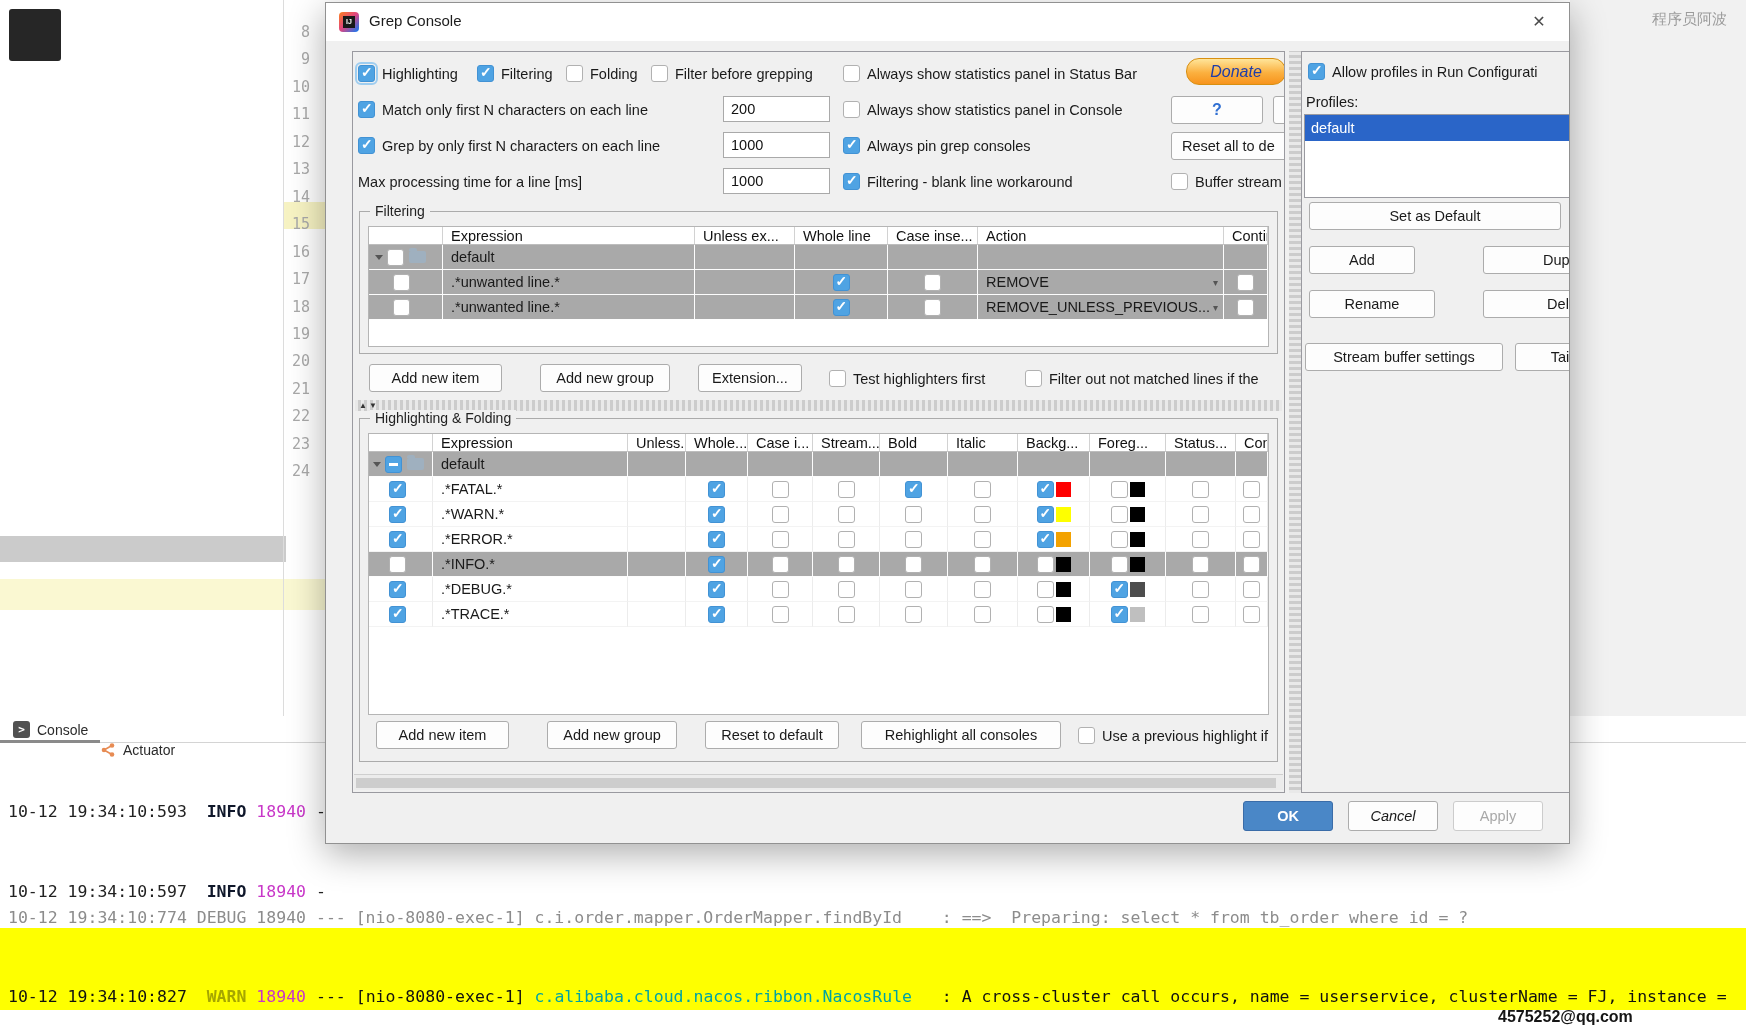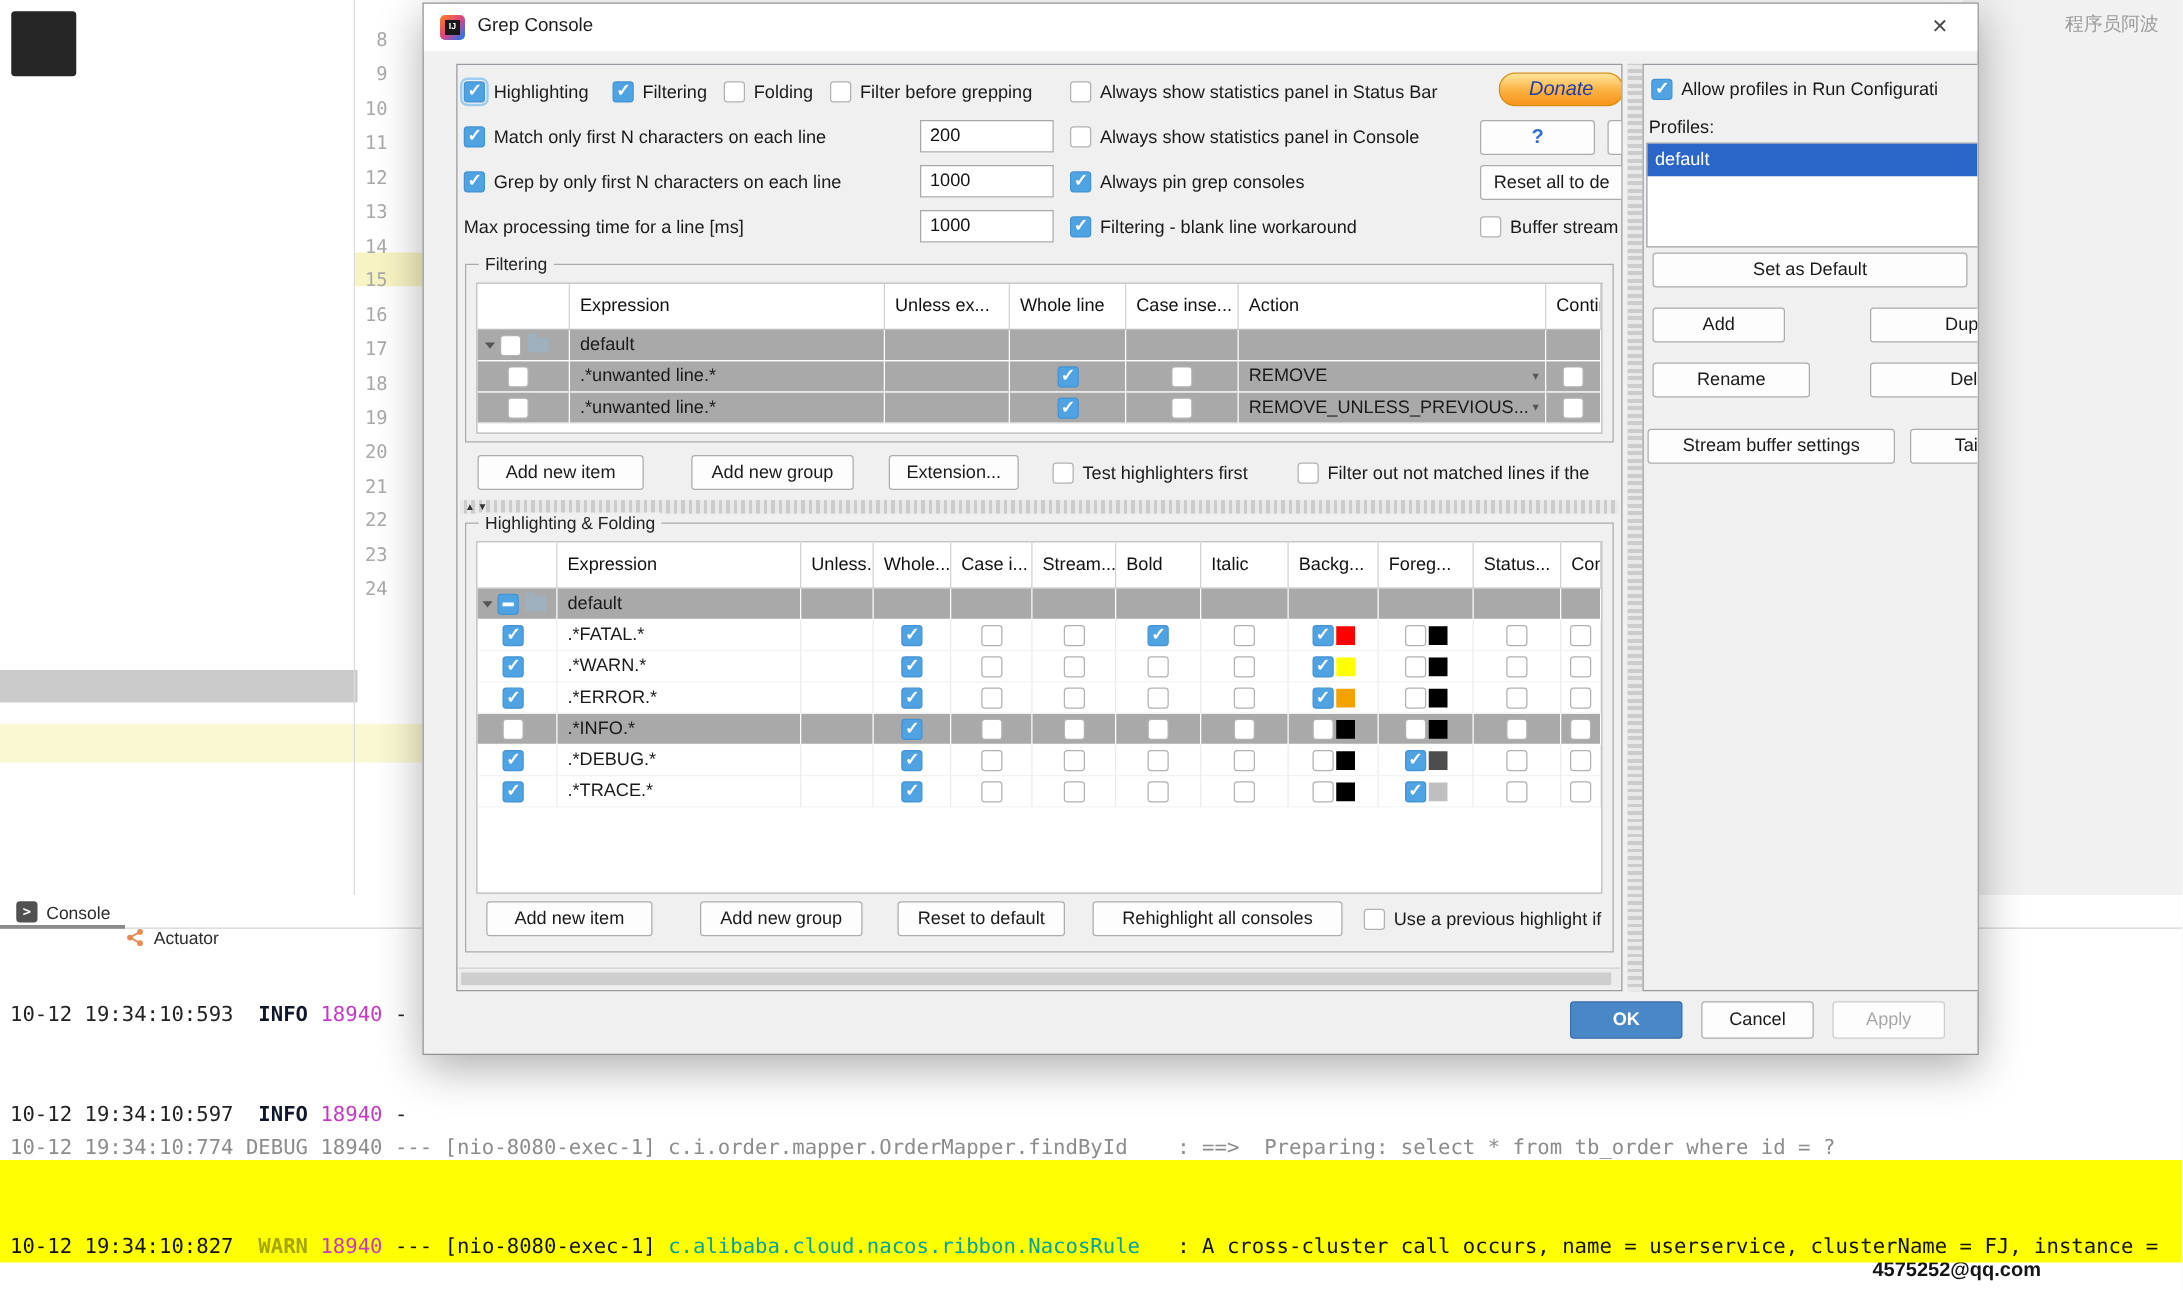--- a/index.html
+++ b/index.html
@@ -35,21 +35,21 @@
   .info-lines { left:8px; top:746px; }
   .debug-lines { left:8px; top:852px; color:#8c8c8c; }
   .warn-band { left:0; top:928px; width:1746px; height:82px; background:#feff00; }
   .warn-lines { left:8px; top:931px; color:#111; }
   .lv-info { color:#0f172a; font-weight:bold; }
   .lv-warn { color:#a6a600; font-weight:bold; }
   .pid { color:#c837c8; }
   .logger-teal { color:#00a3a3; }
 
   
-  .dialog { left:338px; top:2px; width:1245px; height:842px; background:#f0f0f0;
+  .dialog { left:325px; top:2px; width:1245px; height:842px; background:#f0f0f0;
             border:1px solid #919191; box-shadow:0 10px 34px rgba(0,0,0,.32); overflow:hidden; z-index:10; }
   .titlebar { position:absolute; left:0; top:0; width:100%; height:38px; background:#fff; }
   .app-icon { position:absolute; left:13px; top:9px; width:20px; height:20px; border-radius:4px;
               background:linear-gradient(135deg,#fc801d 0%,#e1447f 48%,#087cfa 100%); }
   .app-icon::after { content:"IJ"; position:absolute; left:4px; top:4px; width:12px; height:12px;
               background:#181818; color:#fff; font:bold 7px/12px "Liberation Sans",sans-serif; text-align:center; }
   .title-text { position:absolute; left:43px; top:9px; font-size:15px; color:#1c1c1c; }
   .close-x { position:absolute; left:1200px; top:6px; width:26px; height:26px; font-size:16px;
              color:#4a4a4a; text-align:center; line-height:26px; }
 
@@ -82,21 +82,21 @@
             background:linear-gradient(#ffe59a,#fbb03f 55%,#f7941d); border:1px solid #d88f10;
             color:#1f3da8; font-weight:normal; font-style:italic; font-size:16px;
             display:flex; align-items:center; justify-content:center; position:absolute; }
   .help-btn { color:#2f6fd2; font-weight:bold; font-size:16px; }
 
   .gbox { position:absolute; left:6px; width:919px; border:1px solid #ababab; }
   .legend { position:absolute; top:-9px; left:10px; background:#f0f0f0; padding:0 5px; font-size:14px; color:#222; }
   .tbl { position:absolute; left:8px; top:14px; width:901px; background:#fff; border:1px solid #b5b5b5; overflow:hidden; }
 
   .trow { display:grid; height:25px; align-items:stretch; }
-  .trow.hdr { height:37px; background:#fff; }
+  .trow.hdr { height:18px; background:#fff; }
   .frow { grid-template-columns:74px 252px 100px 93px 90px 246px 1fr; }
   .hrow { grid-template-columns:64px 195px 58px 62px 65px 67px 68px 70px 72px 76px 70px 1fr; }
   .tc { display:flex; align-items:center; padding-left:8px; font-size:14.5px; overflow:hidden;
         white-space:nowrap; border-right:1px solid #ececec; }
   .ctr { justify-content:center; padding-left:0; gap:2px; }
   .hdr .tc { border-right:1px solid #d2d2d2; border-bottom:1px solid #bdbdbd; color:#111; }
   .trow.g { background:#a9a9a9; }
   .trow.g .tc { border-right:1px solid #fdfdfd; border-bottom:1px solid #fdfdfd; }
   .trow.w .tc { border-bottom:1px solid #f3f3f3; }
   .chev { width:0; height:0; border-left:4px solid transparent; border-right:4px solid transparent;
@@ -109,21 +109,21 @@
 
   .hscroll { position:absolute; left:1px; top:722px; width:929px; height:16px; background:#ececec; border-top:1px solid #cfcfcf; }
   .hscroll .thumb { margin:3px 2px; height:10px; width:920px; background:#cdcdcd; }
 
   .plist { position:absolute; left:2px; top:62px; width:266px; height:84px; background:#fff; border:1px solid #9a9aa0; }
   .pitem { height:26px; display:flex; align-items:center; padding-left:6px; font-size:14.5px; }
   .pitem.sel { background:#2a65c8; color:#fff; }
 
   .btn-ok { left:917px; top:798px; width:90px; height:30px; background:#4a87c7; border:1px solid #3a6ca8;
             color:#fff; font-weight:bold; }
-  .btn-cancel { left:1022px; top:798px; width:90px; height:30px; }
+  .btn-cancel { left:1022px; top:798px; width:90px; height:30px;font-style:italic; }
   .btn-apply { left:1127px; top:798px; width:90px; height:30px; color:#a8a8a8; border-color:#cccccc; }
 </style>
 </head>
 <body>
 
 <div class="abs gray-right"></div>
 <div class="abs dark-block"></div>
 <div class="abs band-gray"></div>
 <div class="abs band-yellow"></div>
 <div class="abs vline"></div>

